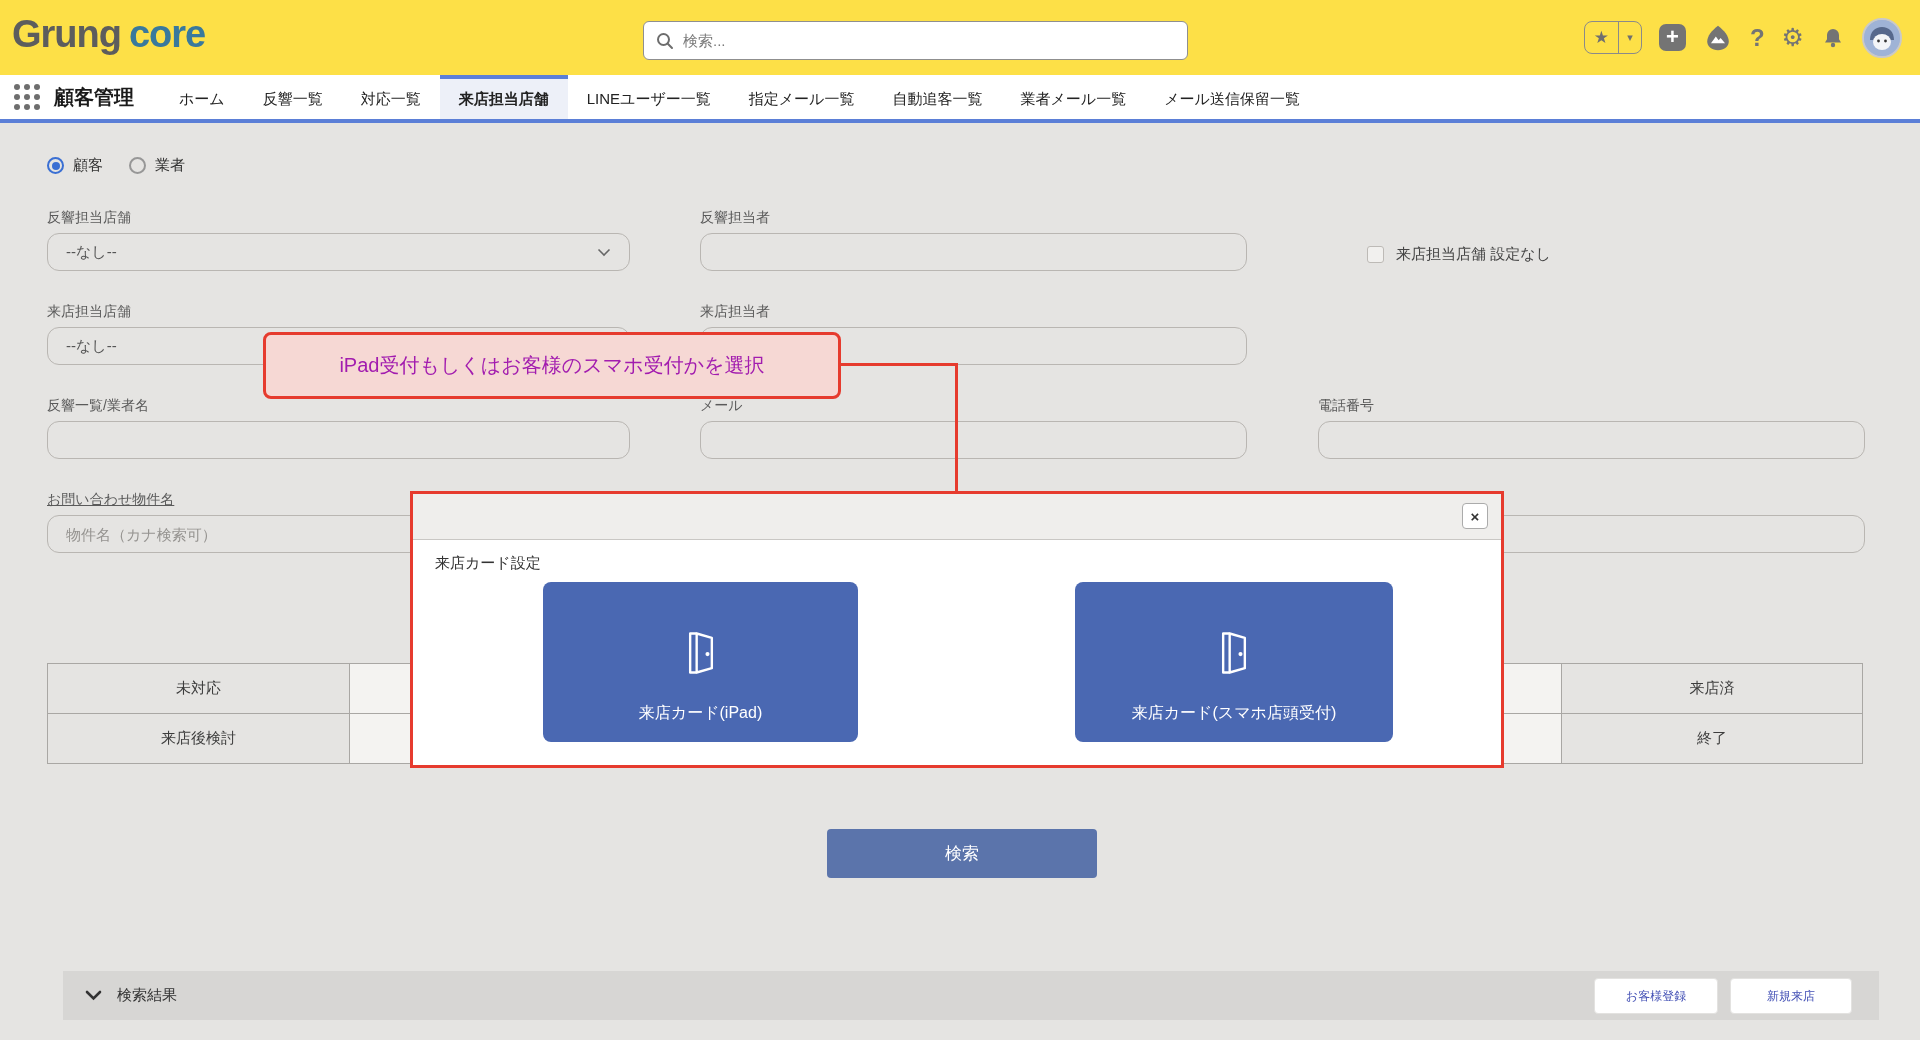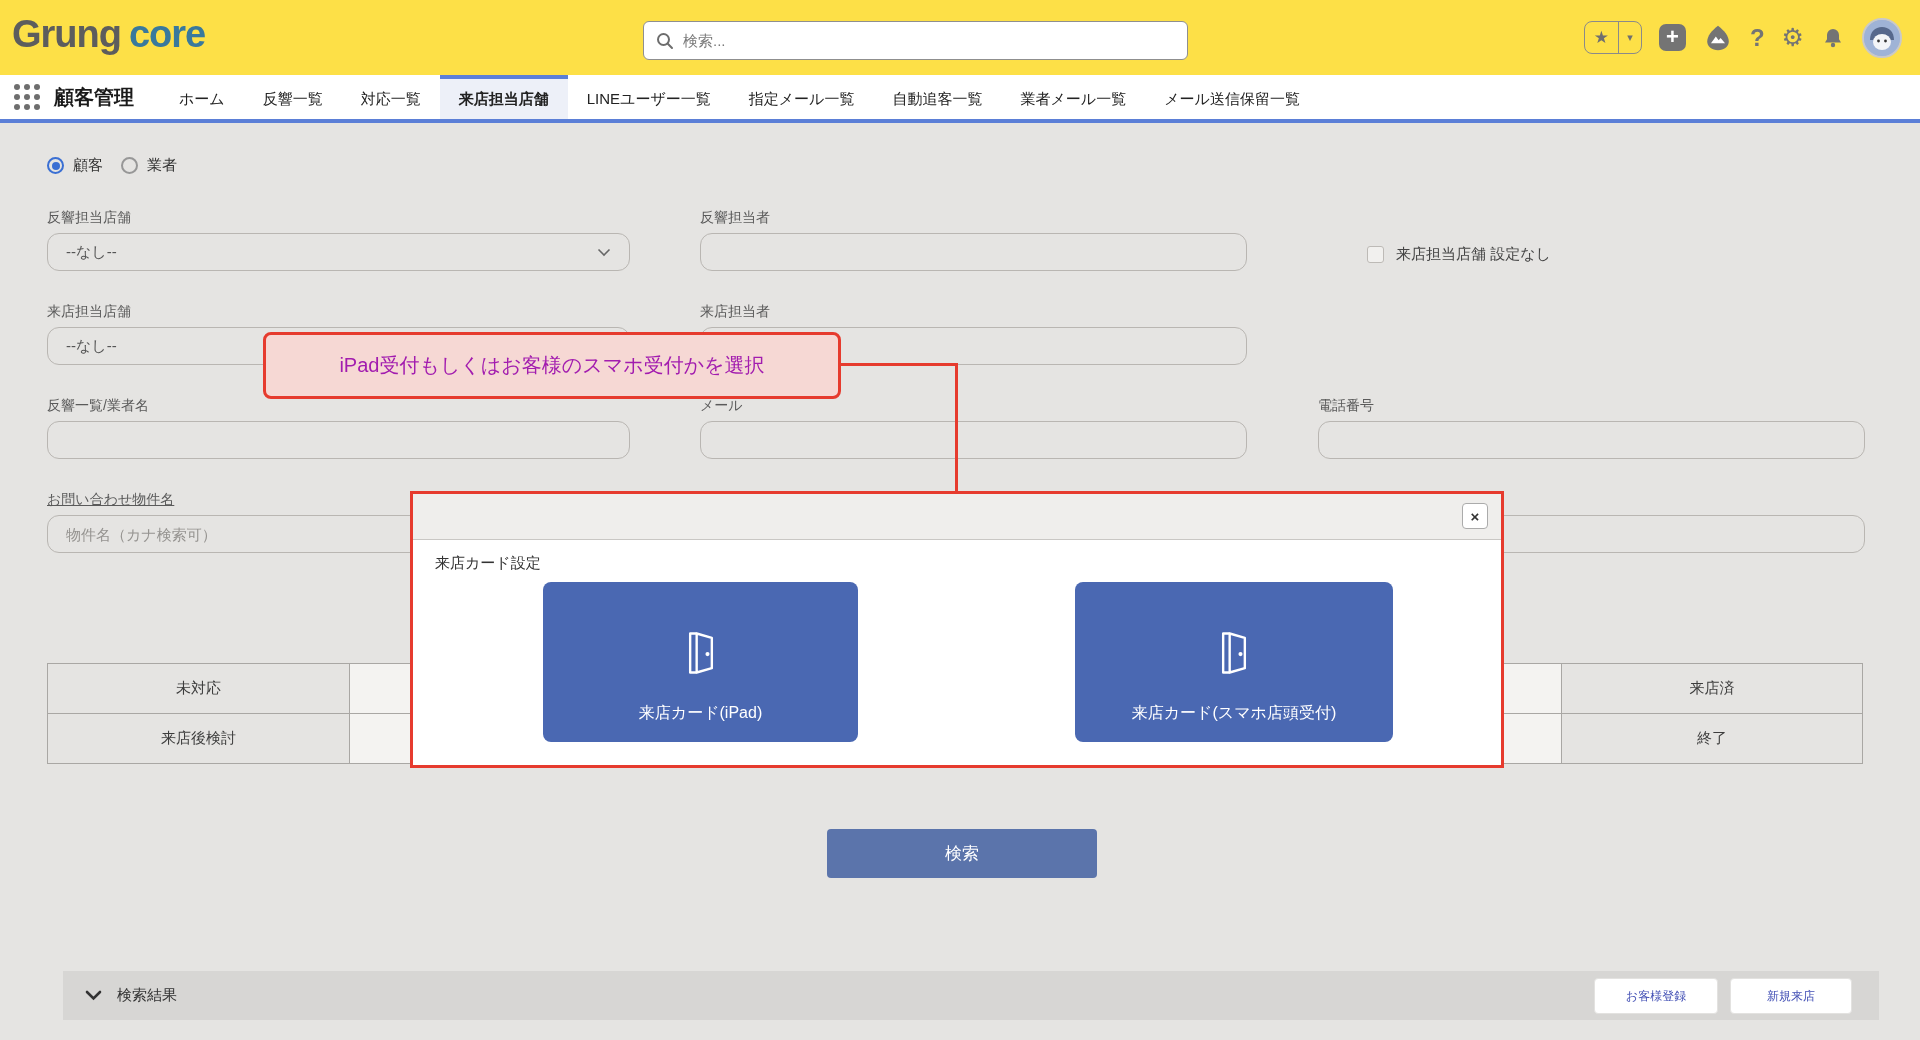--- a/index.html
+++ b/index.html
@@ -28,21 +28,21 @@
   .nav { position:absolute; left:0; top:75px; width:1920px; height:44px; background:#ffffff; display:flex; align-items:stretch; z-index:3; }
   .waffle { width:26px; height:26px; margin:9px 14px 0 14px; display:grid; grid-template-columns:repeat(3,6px); grid-template-rows:repeat(3,6px); gap:4px; }
   .waffle span { width:6px; height:6px; border-radius:50%; background:#6e6e6e; }
   .app-name { font-size:20px; font-weight:bold; color:#1a1a1a; line-height:44px; margin-right:26px; white-space:nowrap; }
   .tabs { display:flex; }
   .tab { font-size:15px; color:#222; line-height:40px; padding:0 19px; border-top:4px solid transparent; white-space:nowrap; cursor:default; }
   .tab.active { background:#edf0f8; border-top-color:#5b7fd7; font-weight:bold; }
   .blueline { position:absolute; left:0; top:119px; width:1920px; height:4px; background:#5b7fd7; z-index:3; }
 
   
-  .radio-row { position:absolute; left:47px; top:156px; display:flex; gap:18px; align-items:center; }
+  .radio-row { position:absolute; left:47px; top:156px; display:flex; gap:26px; align-items:center; }
   .radio-opt { display:flex; gap:9px; align-items:center; font-size:15px; color:#333; }
   .rdot { width:17px; height:17px; border-radius:50%; position:relative; }
   .rdot.on { border:2px solid #3a6fd3; }
   .rdot.on::after { content:""; position:absolute; left:2.5px; top:2.5px; width:8px; height:8px; border-radius:50%; background:#3a6fd3; }
   .rdot.off { border:2px solid #979797; }
 
   .fld-label { position:absolute; font-size:14px; color:#5a5a5a; white-space:nowrap; }
   .fld-box { position:absolute; height:38px; border:1px solid #b9b6b2; border-radius:12px; background:transparent; font-size:15px; color:#555; display:flex; align-items:center; padding:0 18px; }
   .fld-box.select { justify-content:space-between; }
   .fld-box input { border:none; outline:none; background:transparent; width:100%; font-size:15px; color:#444; font-family:inherit; }

